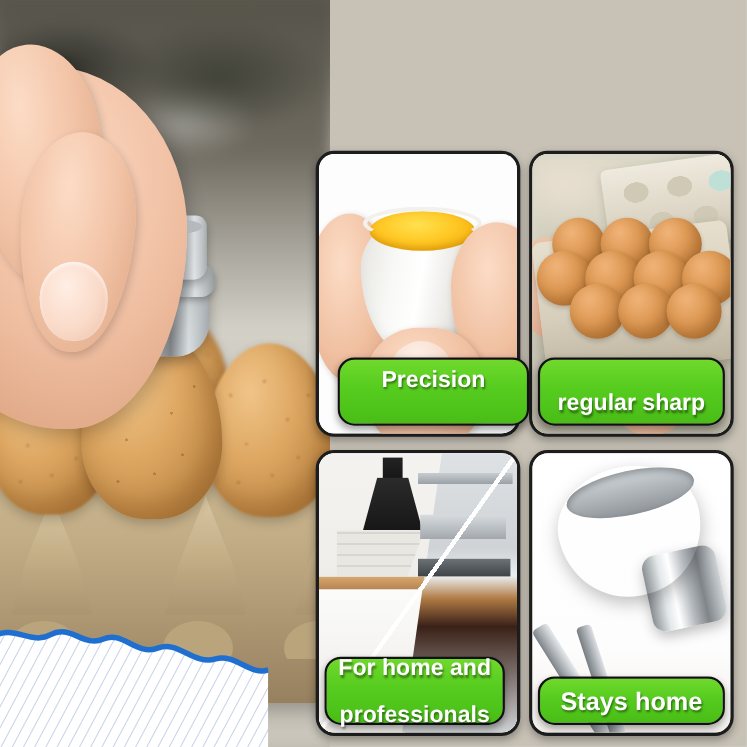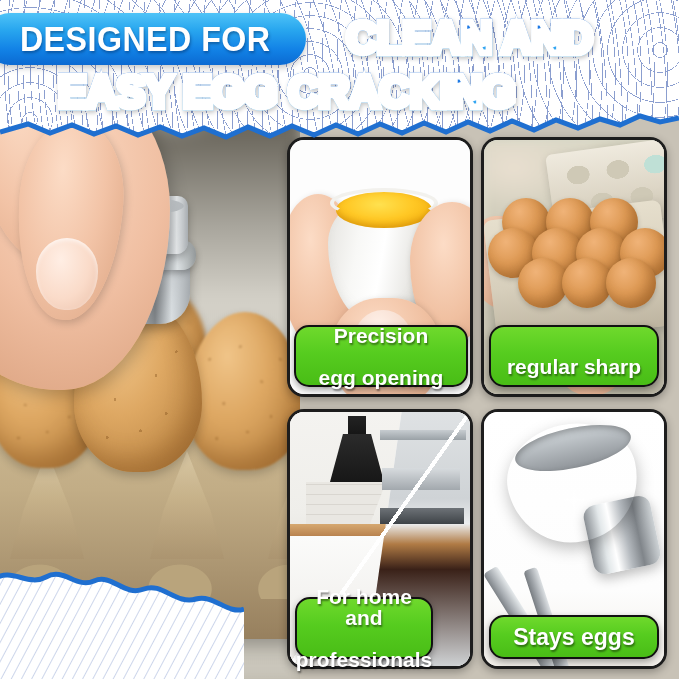--- a/index.html
+++ b/index.html
@@ -412,25 +412,25 @@
     background:linear-gradient(180deg,#6fd92c 0%,#56cc1f 45%,#49bd16 100%);
     box-shadow:0 3px 7px rgba(0,0,0,.35);
     display:flex; align-items:center; justify-content:center; text-align:center;
     padding:4px 8px;
   }
   .badge span{
     color:#ffffff; font-weight:900; line-height:1.0; display:block;
     text-shadow:1px 2px 2px rgba(0,0,0,.45);
     font-family:"Liberation Sans", sans-serif;
   }
-  .b1{ left:7px;   top:188px; width:174px; height:62px; }
+  .b1{ left:20px;   top:188px; width:174px; height:62px; }
   .b1 span{ font-size:21px; }
   .b2{ left:202px; top:188px; width:170px; height:62px; }
   .b2 span{ font-size:21px; }
-  .b3{ left:8px;   top:460px; width:138px; height:62px; }
+  .b3{ left:8px;   top:460px; width:164px; height:62px; }
   .b3 span{ font-size:21px; }
   .b4{ left:202px; top:478px; width:170px; height:44px; }
   .b4 span{ font-size:23px; }
 
   
   .decor{
     position:absolute; left:-6px; bottom:-8px; width:250px; height:130px; z-index:35;
   }
 </style>
 </head>
@@ -460,38 +460,20 @@
     <div class="topper-ring"></div>
     <div class="topper-cap"></div>
     <div class="tool-arm"></div>
     <div class="tool-arm2"></div>
     <div class="hand"></div>
     <div class="finger f1"></div>
     <div class="finger f2"></div>
     <div class="thumbnail"></div>
   </div>
 
-  <div class="header">
-    <div class="header-white"></div>
-    <div class="header-lines-mask">
-      <div class="header-lines"></div>
-    </div>
-    <svg class="header-edge" viewBox="0 0 679 140">
-      <path d="M0,132 L28,124 L50,133 L72,125 L94,134 L116,126 L138,135 L160,127 L182,136
-               L204,128 L226,137 L248,127 L270,136 L292,126 L314,135 L336,125 L358,134
-               L380,124 L402,133 L424,123 L446,132 L468,122 L490,131 L512,121 L534,130
-               L556,120 L578,128 L600,119 L620,125 L640,116 L660,122 L679,118"></path>
-    </svg>
-
-    <div class="pill">
-      <span class="pill-text">DESIGNED FOR</span>
-    </div>
-    <div class="hl hl1">CLEAN AND</div>
-    <div class="hl hl2">EASY EGG CRACKING</div>
-  </div>
 
   <div class="grid">
 
     <div class="panel p1">
       <div class="photo ph1">
         <div class="fg fgL"></div>
         <div class="eggcup"></div>
         <div class="yolk"></div>
         <div class="rim"></div>
         <div class="fg fgR"></div>
@@ -545,38 +527,37 @@
         <div class="bowl-inner"></div>
         <div class="sparkle">
             <i></i>
           </div>
       </div>
     </div>
 
     <div class="badge b1">
       <span>
         <span>Precision</span><br>
-        <span>egg opening</span>
       </span>
     </div>
     <div class="badge b2">
       <span>
         <br>
         <span>regular sharp</span>
       </span>
     </div>
     <div class="badge b3">
       <span>
         <span>For home and</span><br>
         <span>professionals</span>
       </span>
     </div>
     <div class="badge b4">
       <span>
-        <span>Stays eggs</span>
+        <span>Stays home</span>
       </span>
     </div>
   </div>
 
   <svg class="decor" viewBox="0 0 250 130">
     <defs>
       <pattern id="lines" width="9" height="9" patternUnits="userSpaceOnUse" patternTransform="rotate(28)">
         <line x1="0" y1="0" x2="0" y2="9" stroke="#2d4fa8" stroke-width="0.8" opacity="0.6"></line>
       </pattern>
       <clipPath id="waveclip">

